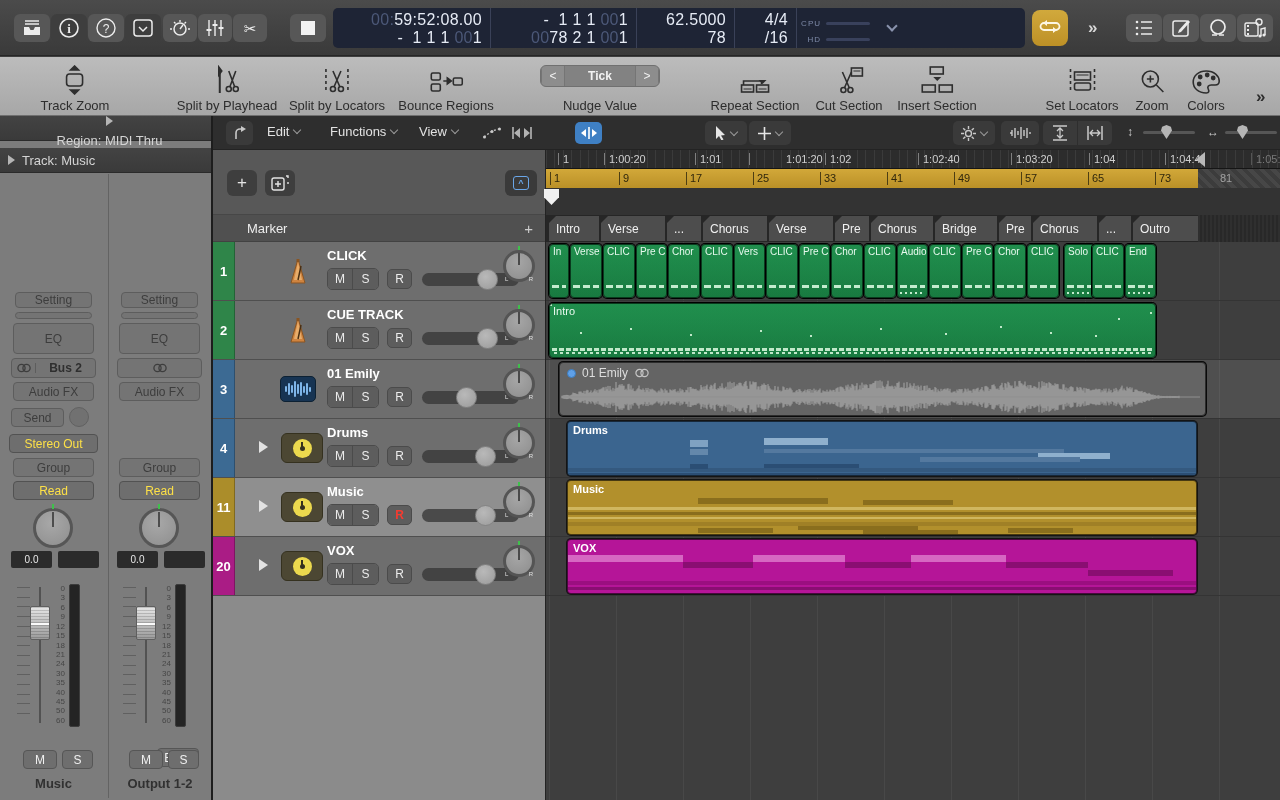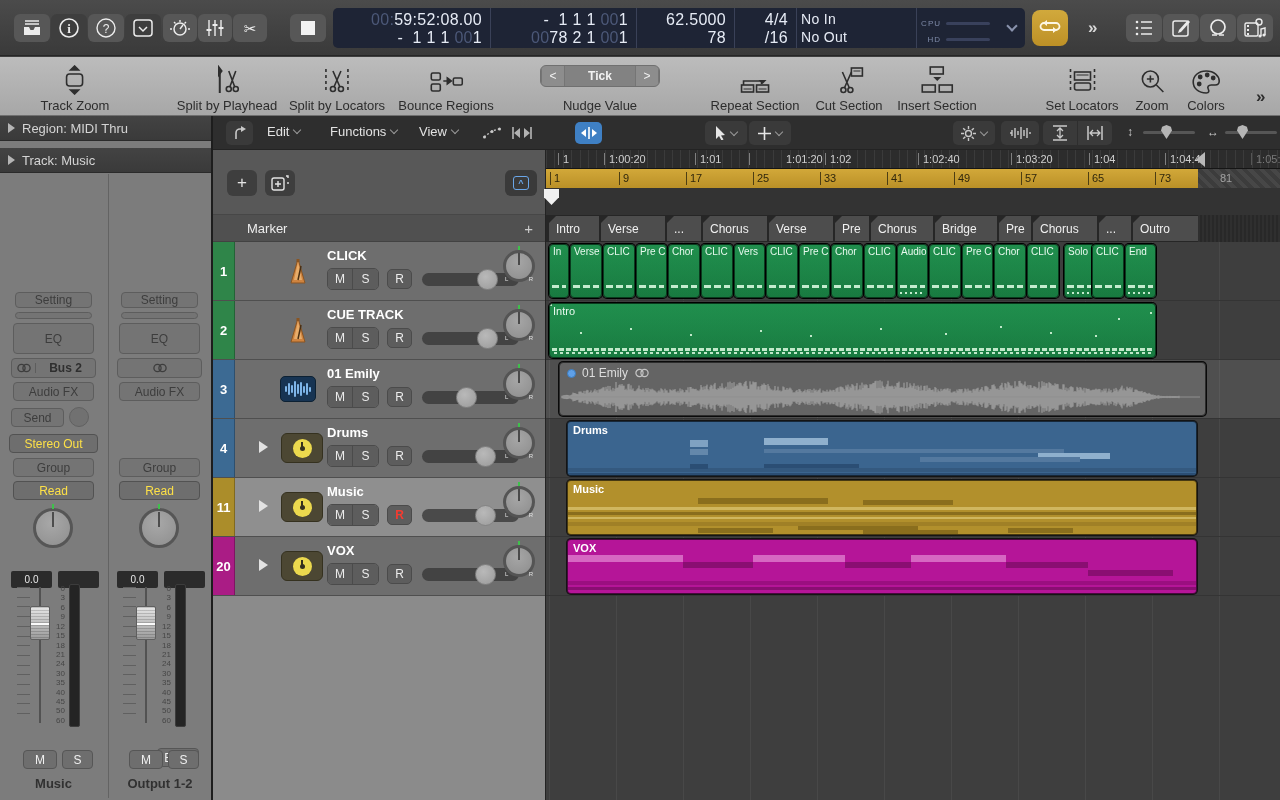--- a/index.html
+++ b/index.html
@@ -66,21 +66,21 @@
   #strip-right{left:108px;border-left:1px solid #636363;padding-left:1px;}
   .sbtn{position:absolute;border:1px solid #5d5d5d;border-radius:4px;background:#747474;color:#3d3d3d;
     font-size:12px;display:flex;align-items:center;justify-content:center;}
   .sbtn.bright{color:#fde047;background:#6e6e6e;border-color:#525252;font-weight:normal;}
   .io-cell{display:flex;width:100%;height:100%;align-items:center;}
   .stereo-ic svg{display:block;}
   .knob{position:absolute;border-radius:50%;background:radial-gradient(circle at 45% 35%,#a8a8a8,#8e8e8e);
     border:3px solid #565656;}
   .knob:before{content:"";position:absolute;left:50%;top:1px;width:2px;height:45%;background:#4d4d4d;transform:translateX(-50%);}
   .knob .gtick{position:absolute;left:50%;top:-7px;width:2px;height:5px;background:#3ec14b;transform:translateX(-50%);}
-  .valrow{position:absolute;display:flex;gap:6px;margin-top:20px;}
+  .valrow{position:absolute;display:flex;gap:6px;}
   .valbox{width:41px;height:17px;background:#2b2b2b;border-radius:2px;color:#e8e8e8;font-size:10px;
     display:flex;align-items:center;justify-content:center;}
   .valbox.empty{color:transparent;}
   
   .fader-zone{position:absolute;top:410px;left:0;width:100%;height:145px;}
   .ftick{position:absolute;left:14px;top:3px;width:13px;height:136px;
     background:repeating-linear-gradient(180deg,#606060 0 1px,transparent 1px 9.7px);}
   .frail{position:absolute;left:36px;top:3px;width:2px;height:136px;background:#525252;}
   .fcap{position:absolute;left:27px;width:20px;height:34px;border:1px solid #5f5f5f;border-radius:2px;
     background:repeating-linear-gradient(180deg,rgba(0,0,0,.16) 0 1px,transparent 1px 3px),linear-gradient(180deg,#e6e6e6,#9b9b9b);}
@@ -301,24 +301,20 @@
       <div class="lcd-line"><span class="lcd-dim">00</span><span>78 2 1 </span><span class="lcd-dim">00</span><span>1</span></div>
     </div>
     <div class="lcd-sec sec-tempo">
       <div class="lcd-line">62.5000</div>
       <div class="lcd-line">78</div>
     </div>
     <div class="lcd-sec sec-sig">
       <div class="lcd-line">4/4</div>
       <div class="lcd-line">/16</div>
     </div>
-    <div class="lcd-sec sec-io lcd-left">
-      <div class="lcd-line">No In</div>
-      <div class="lcd-line">No Out</div>
-    </div>
     <div class="lcd-sec sec-cpu">
       <div class="cpu-row">
           <span class="cpu-lab">CPU</span>
           <span class="cpu-bar"></span>
         </div>
       <div class="cpu-row">
           <span class="cpu-lab">HD</span>
           <span class="cpu-bar"></span>
         </div>
     </div>
@@ -491,21 +487,21 @@
     <div class="seg arrow">&gt;</div>
   </div>
   <div class="tool-item" style="left:600px;top:6px;">
     <div class="ticon" style="height:32px;"></div>
     <div class="tlabel">Nudge Value</div>
   </div>
   <div id="toolbar-overflow" class="dbl-chev" style="color:#2d2d2d;">»</div>
 </div>
 
 <div id="inspector">
-  <div class="insp-head" style="top:0;height:25px;">
+  <div class="insp-head" style="top:0;height:25px;flex-direction:column;">
     <span class="tri-r"></span>
     <span>Region: MIDI Thru</span>
   </div>
   <div class="insp-head" style="top:32px;height:25px;">
     <span class="tri-r"></span>
     <span>Track:  Music</span>
   </div>
 
   <div class="strip" id="strip-left">
     <div class="sbtn" style="left:12px;top:118px;width:77px;height:16px;">Setting</div>

